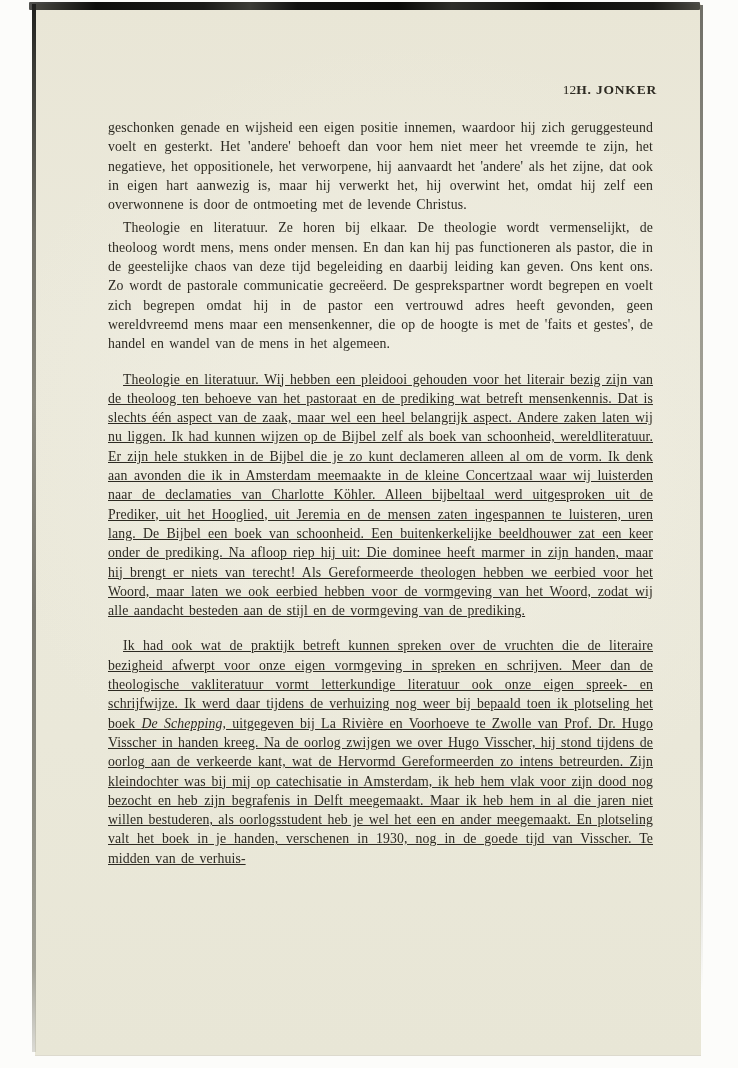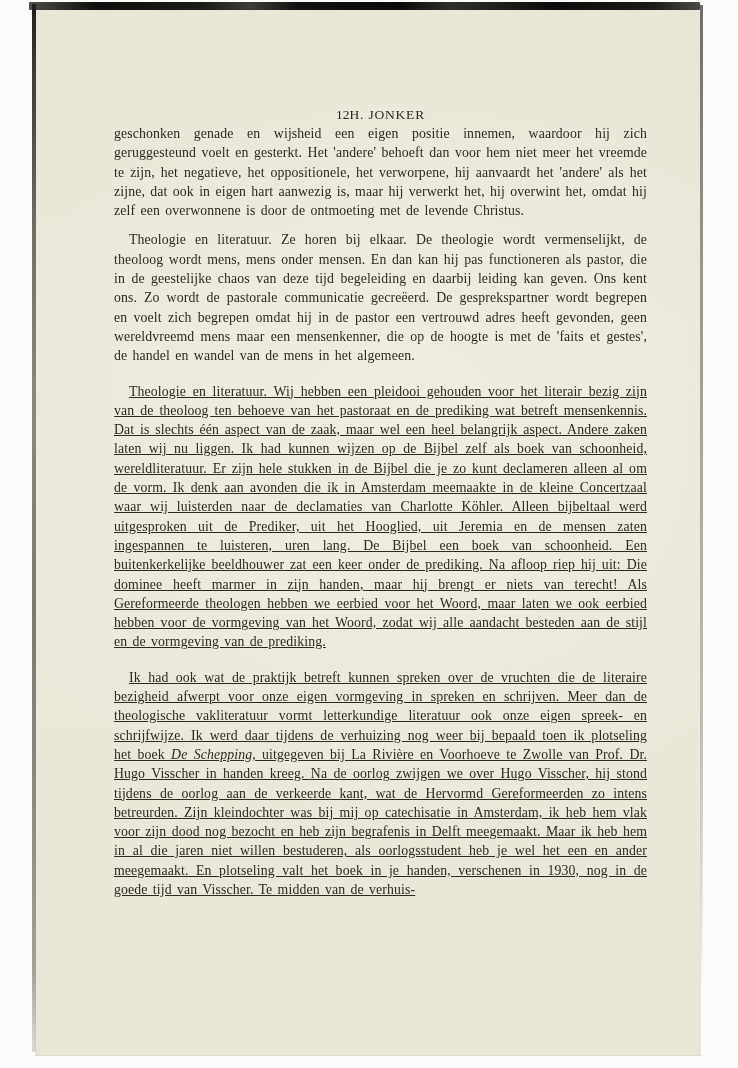--- a/index.html
+++ b/index.html
@@ -79,45 +79,44 @@
       #c0bfb3 75%,
       rgba(205,204,192,0) 100%);
   }
   
   .running-head {
     position: absolute;
     left: 69px;
     top: 78px;
     width: 553px;
     display: flex;
-    justify-content: center;
+    justify-content: flex-end;
     align-items: baseline;
     font-size: 13.5px;
     color: #2d2a22;
   }
   .running-head .author {
     letter-spacing: 0.8px;
-    font-weight: normal;
-    margin-top: 25px;
+    font-weight: bold;
   }
   
   .body-text {
     position: absolute;
     left: 69px;
     top: 110px;
     width: 553px;
     color: #2d2a22;
     font-size: 13.8px;
     line-height: 19.3px;
     letter-spacing: 0.12px;
     word-spacing: 1.7px;
     text-align: justify;
   }
   .body-text p {
-    margin: 10px;
+    margin: 4px;
   }
   .body-text p.indent {
     text-indent: 15px;
   }
   .body-text p.spaced {
     margin-top: 16px;
     text-decoration: underline;
   }
   .body-text .italic {
     font-style: italic;

